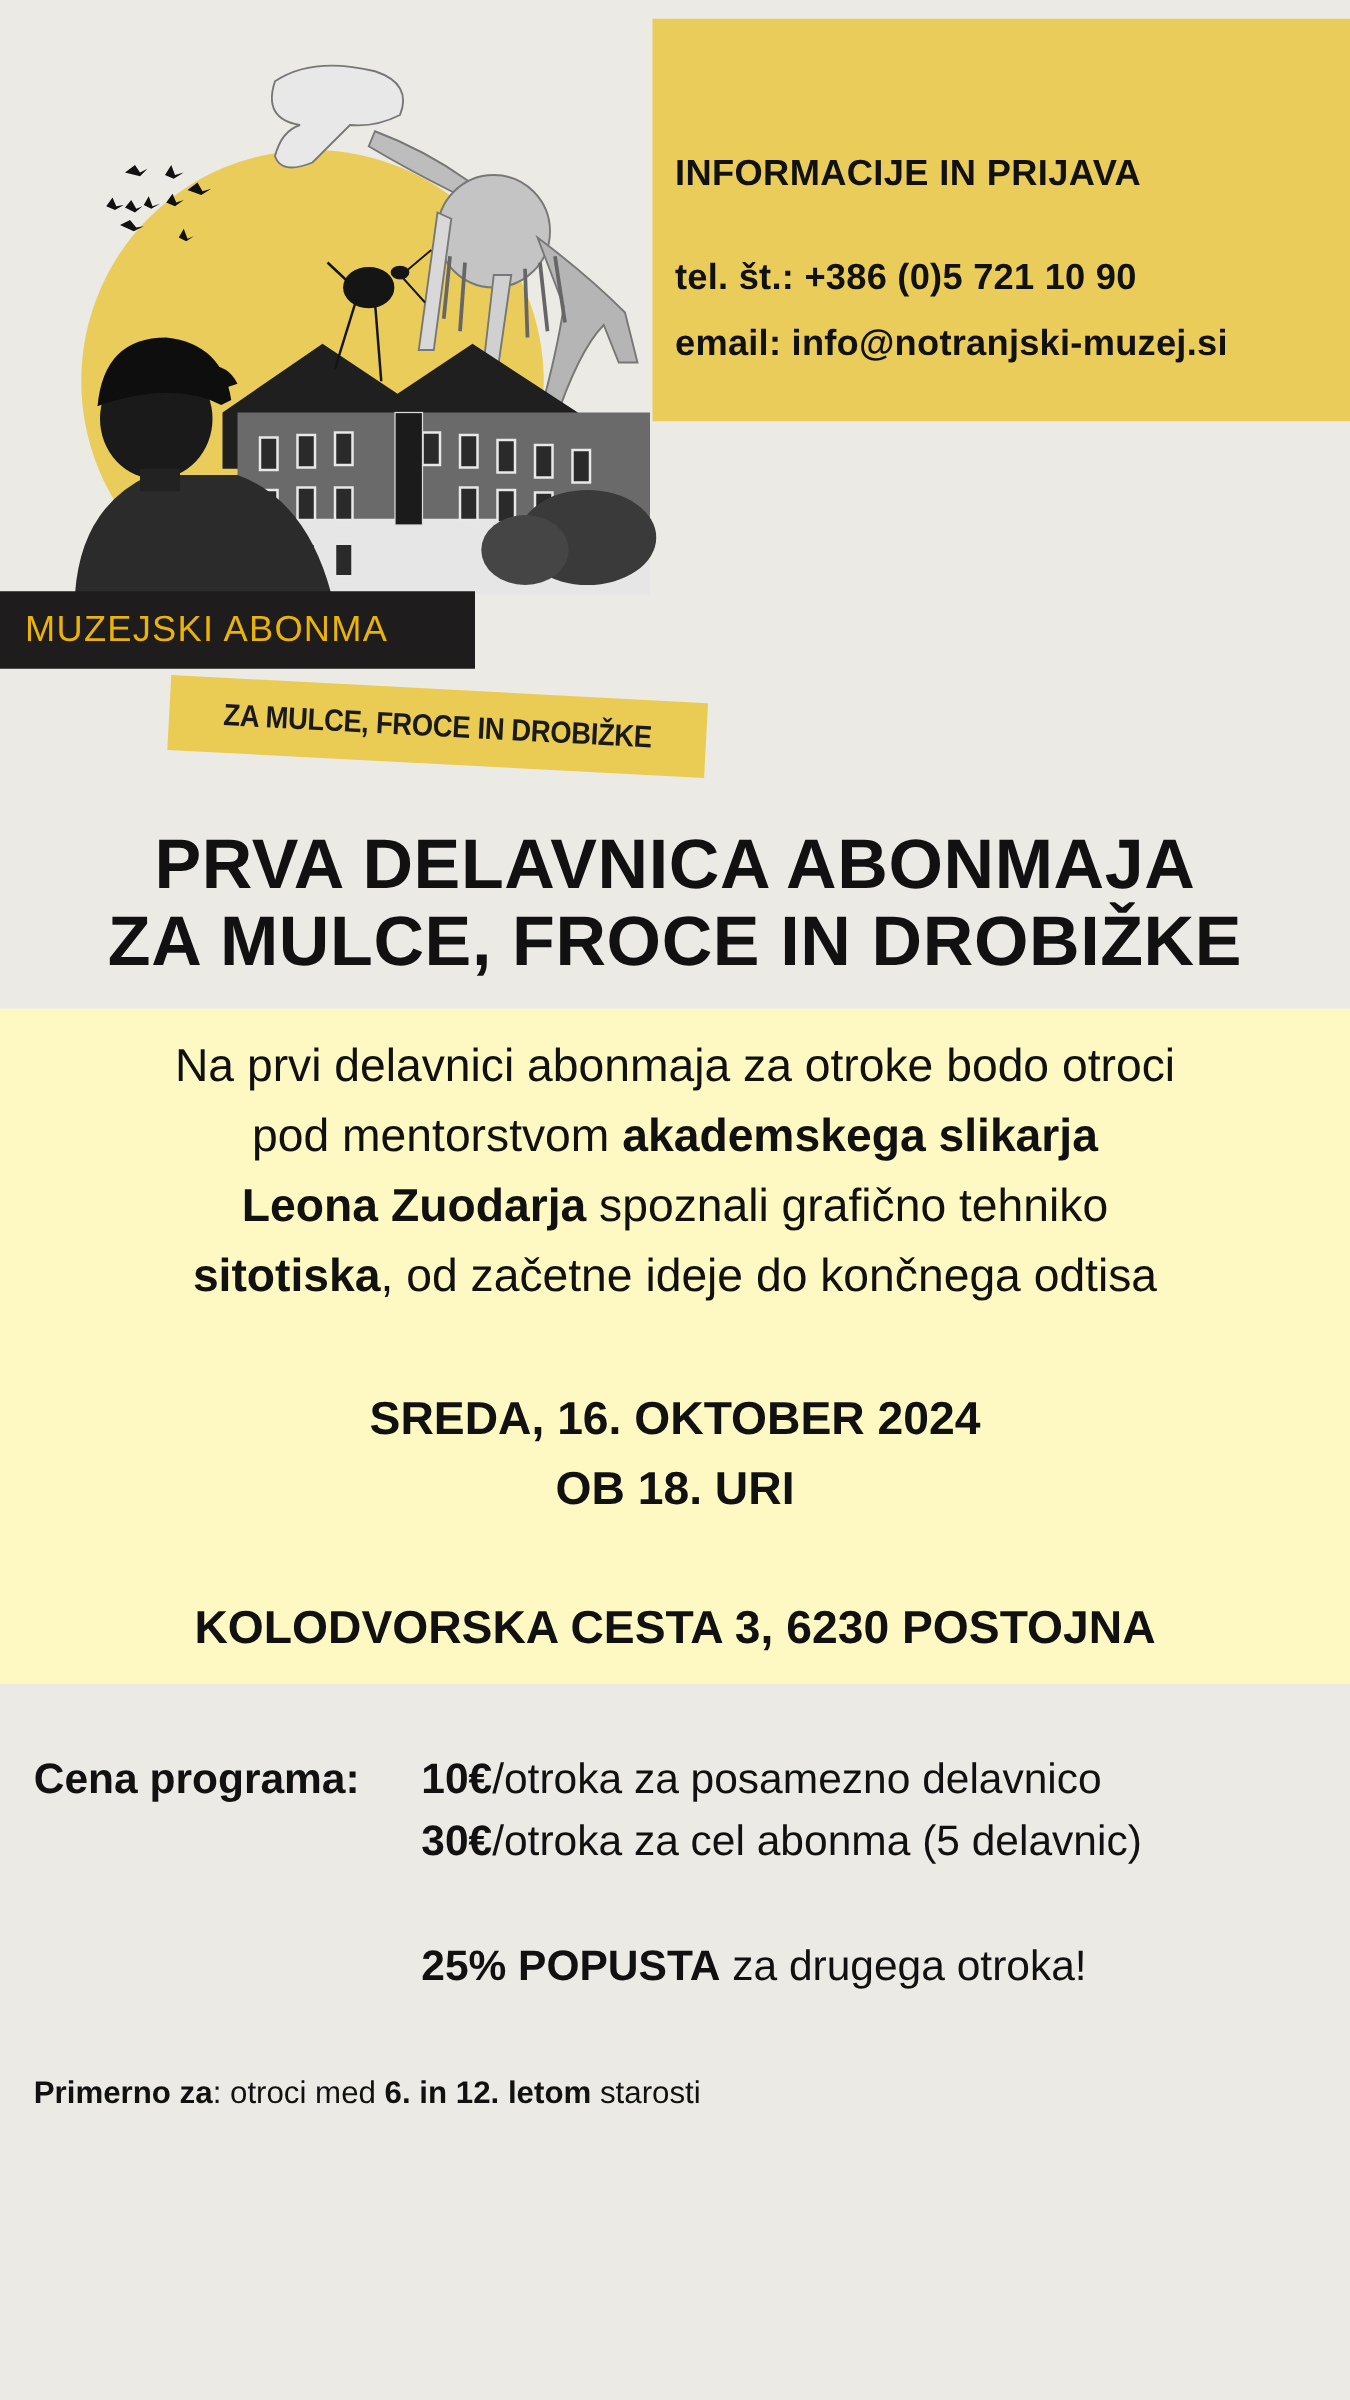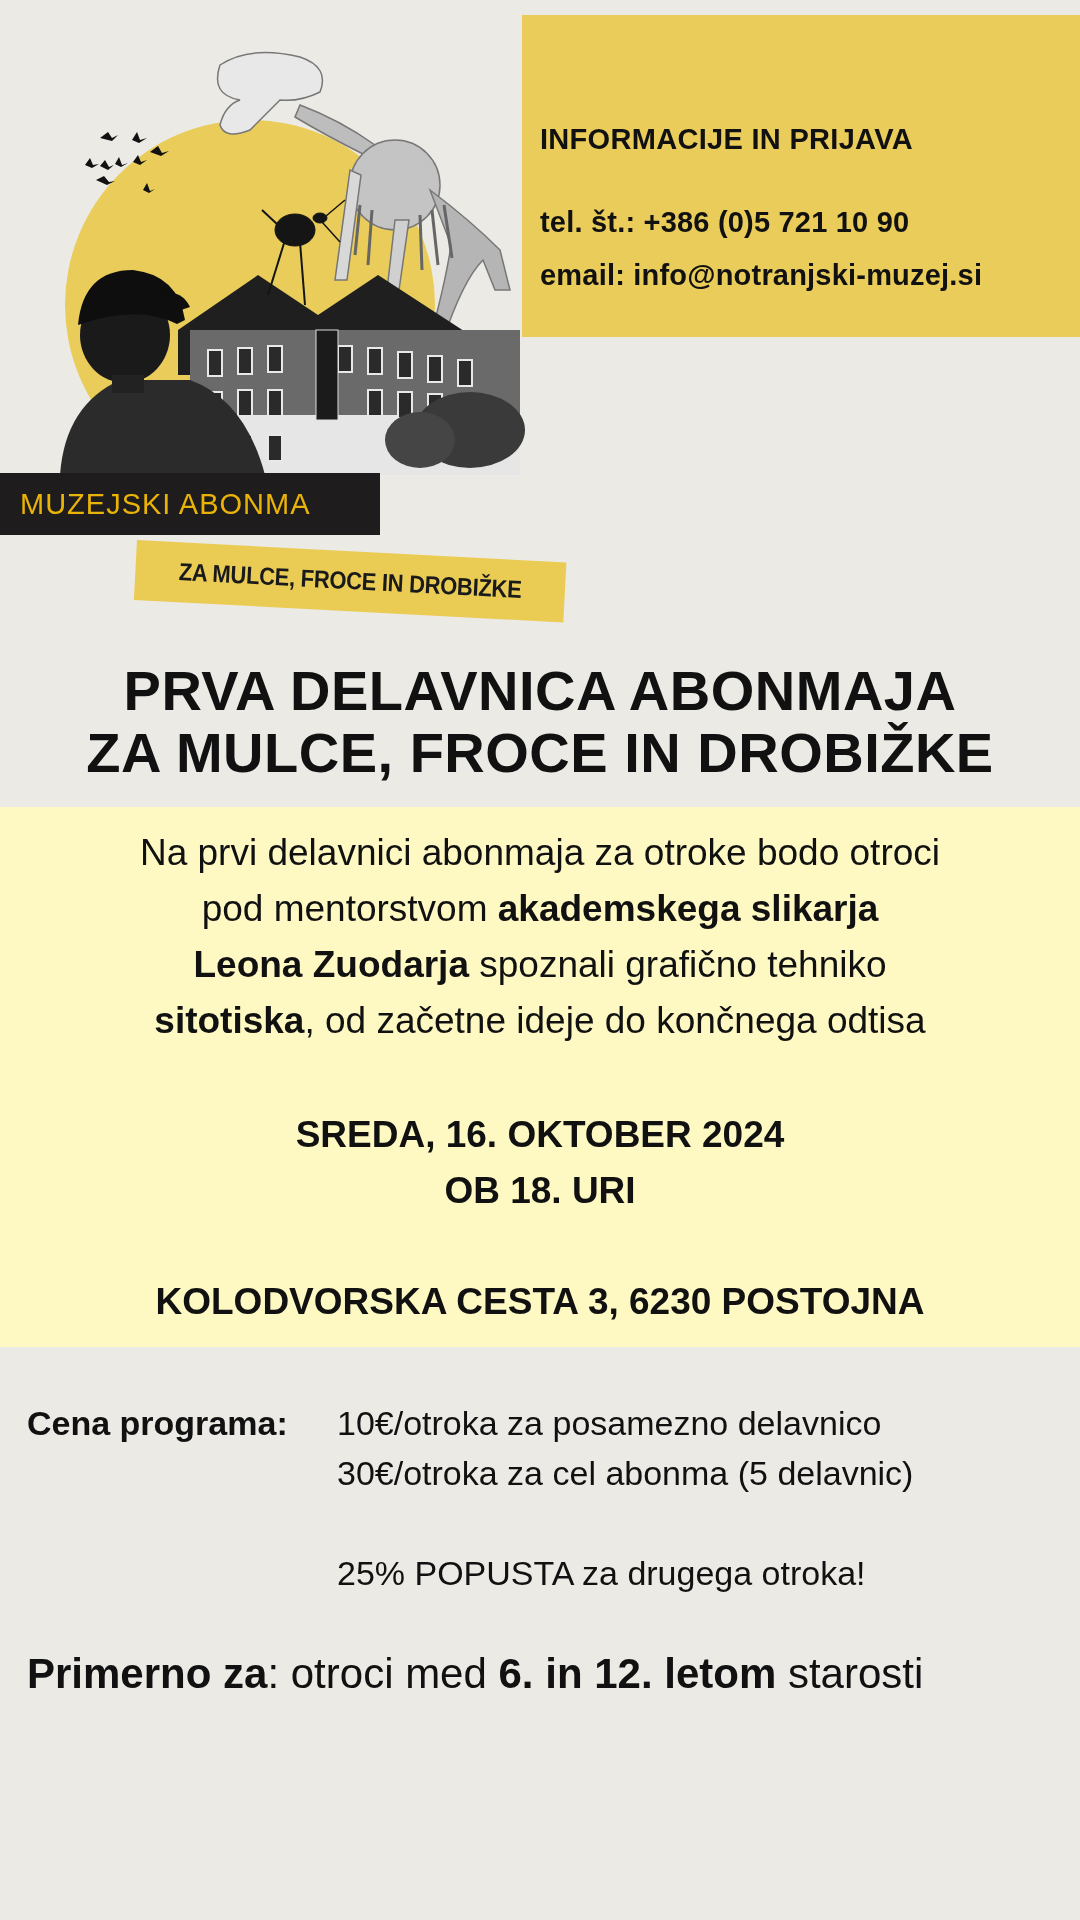--- a/index.html
+++ b/index.html
@@ -80,28 +80,28 @@
     .band-address {
       position: absolute; left: 0; top: 467px; width: 1080px;
       text-align: center; font-weight: bold; font-size: 37px; line-height: 56px;
     }
 
     
     .pricing { position: absolute; left: 27px; top: 1398px; width: 1050px; }
     .price-row { position: absolute; left: 0; font-size: 34px; line-height: 50px; white-space: nowrap; }
     .price-label { position: absolute; left: 0; top: 0; font-weight: bold; }
     .price-val { position: absolute; left: 310px; }
-    .price-val b { font-weight: normal; }
+    .price-val b { font-weight: bold; }
     .r1 { top: 0; }
     .r2 { top: 50px; }
     .r3 { top: 150px; }
 
     .audience {
       position: absolute; left: 27px; top: 1649px;
-      font-size: 42px; line-height: 50px; white-space: nowrap;
+      font-size: 25px; line-height: 50px; white-space: nowrap;
     }
     .audience b { font-weight: bold; }
 
     .note {
       position: absolute; left: 0; top: 1749px; width: 1080px;
       text-align: center; font-size: 34px; line-height: 50px;
     }
     .note b { font-weight: bold; }
   </style>
 </head>

